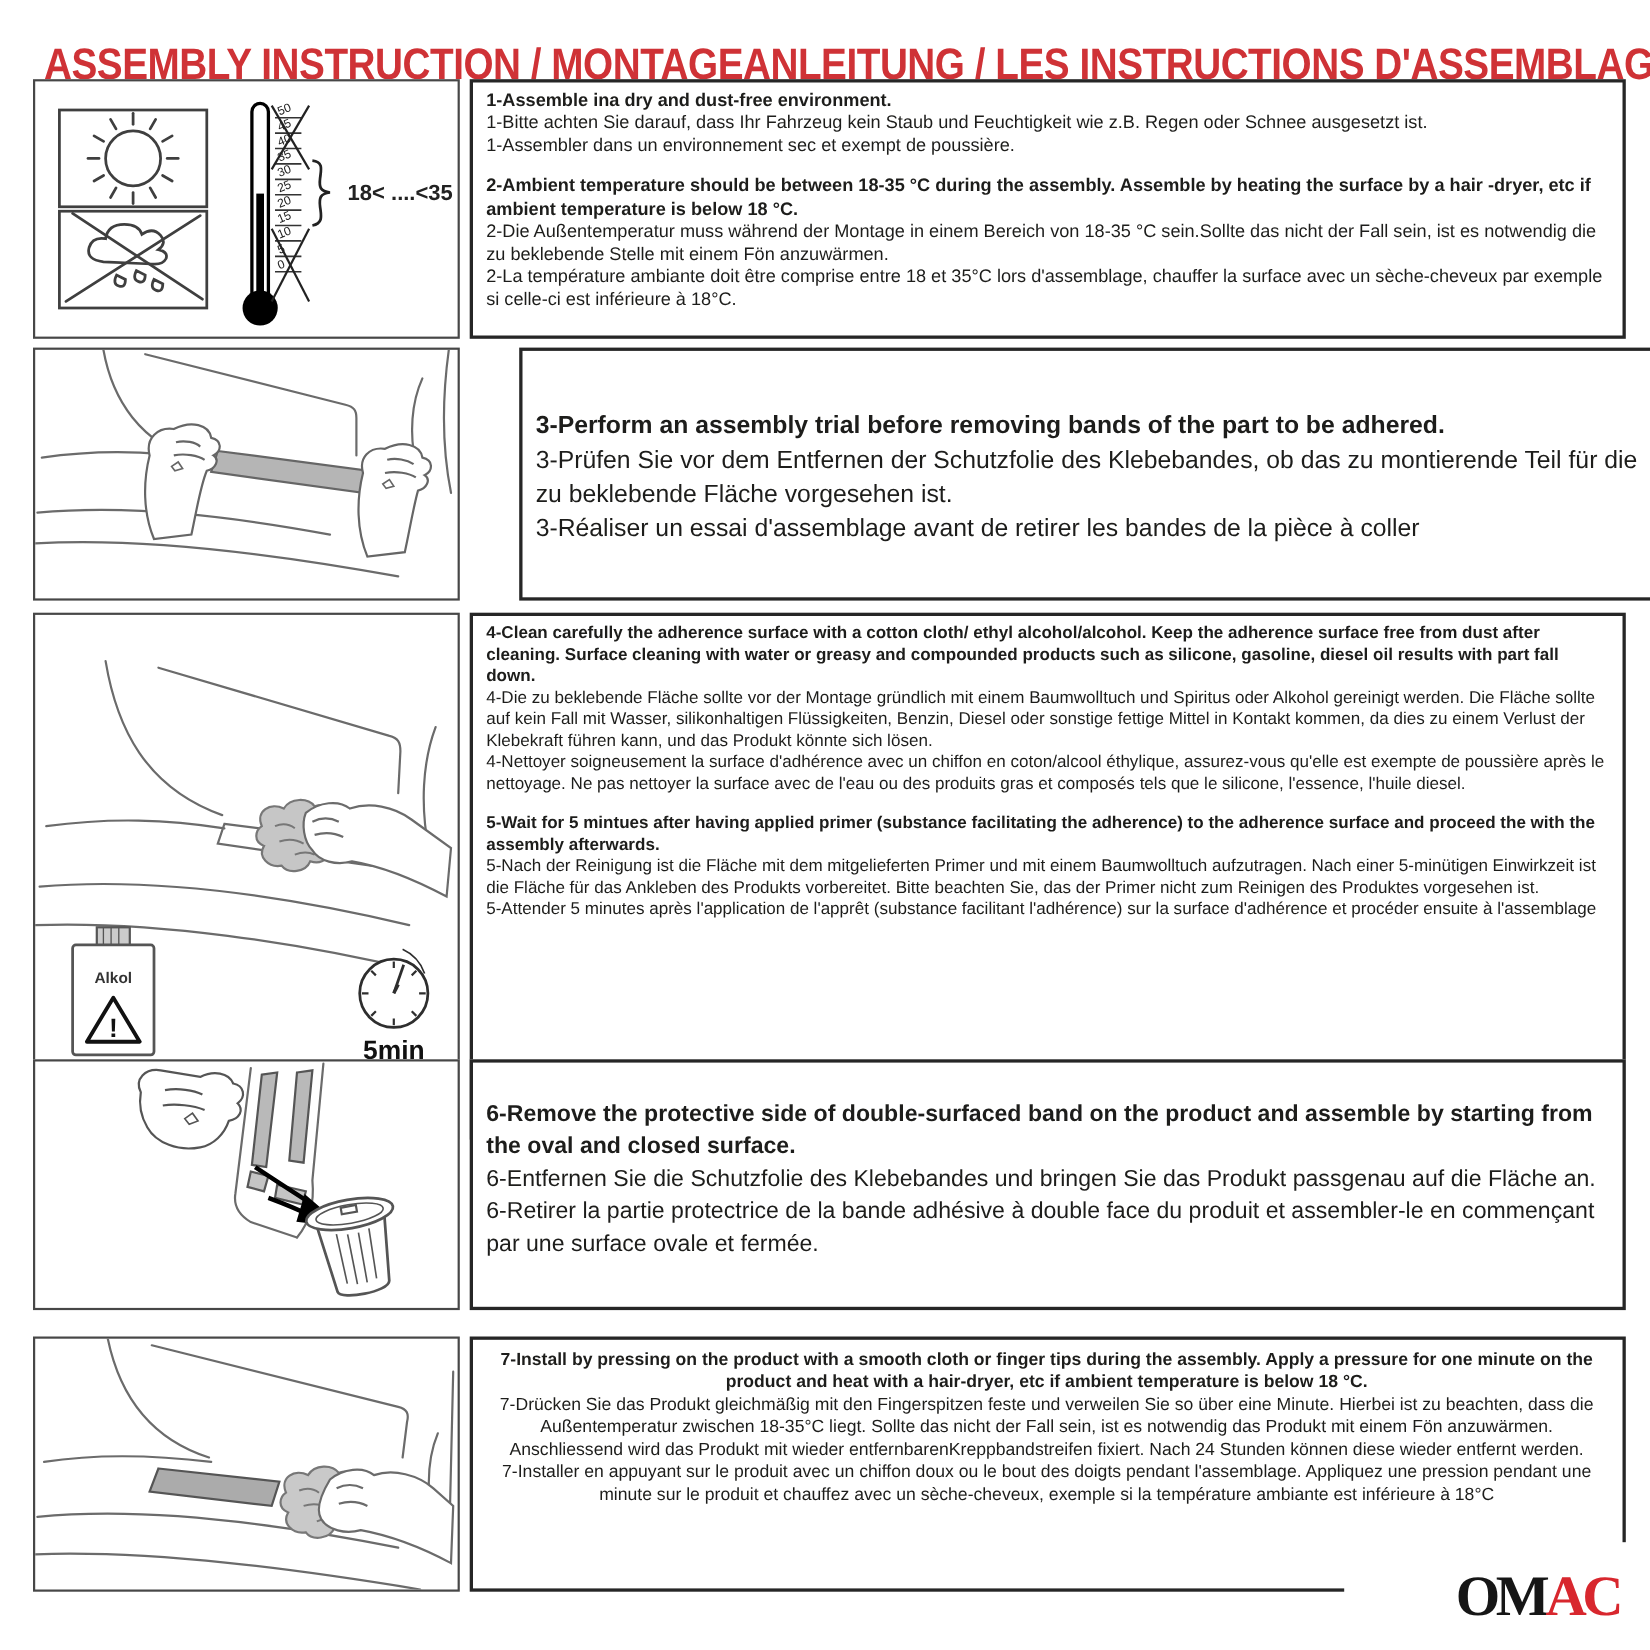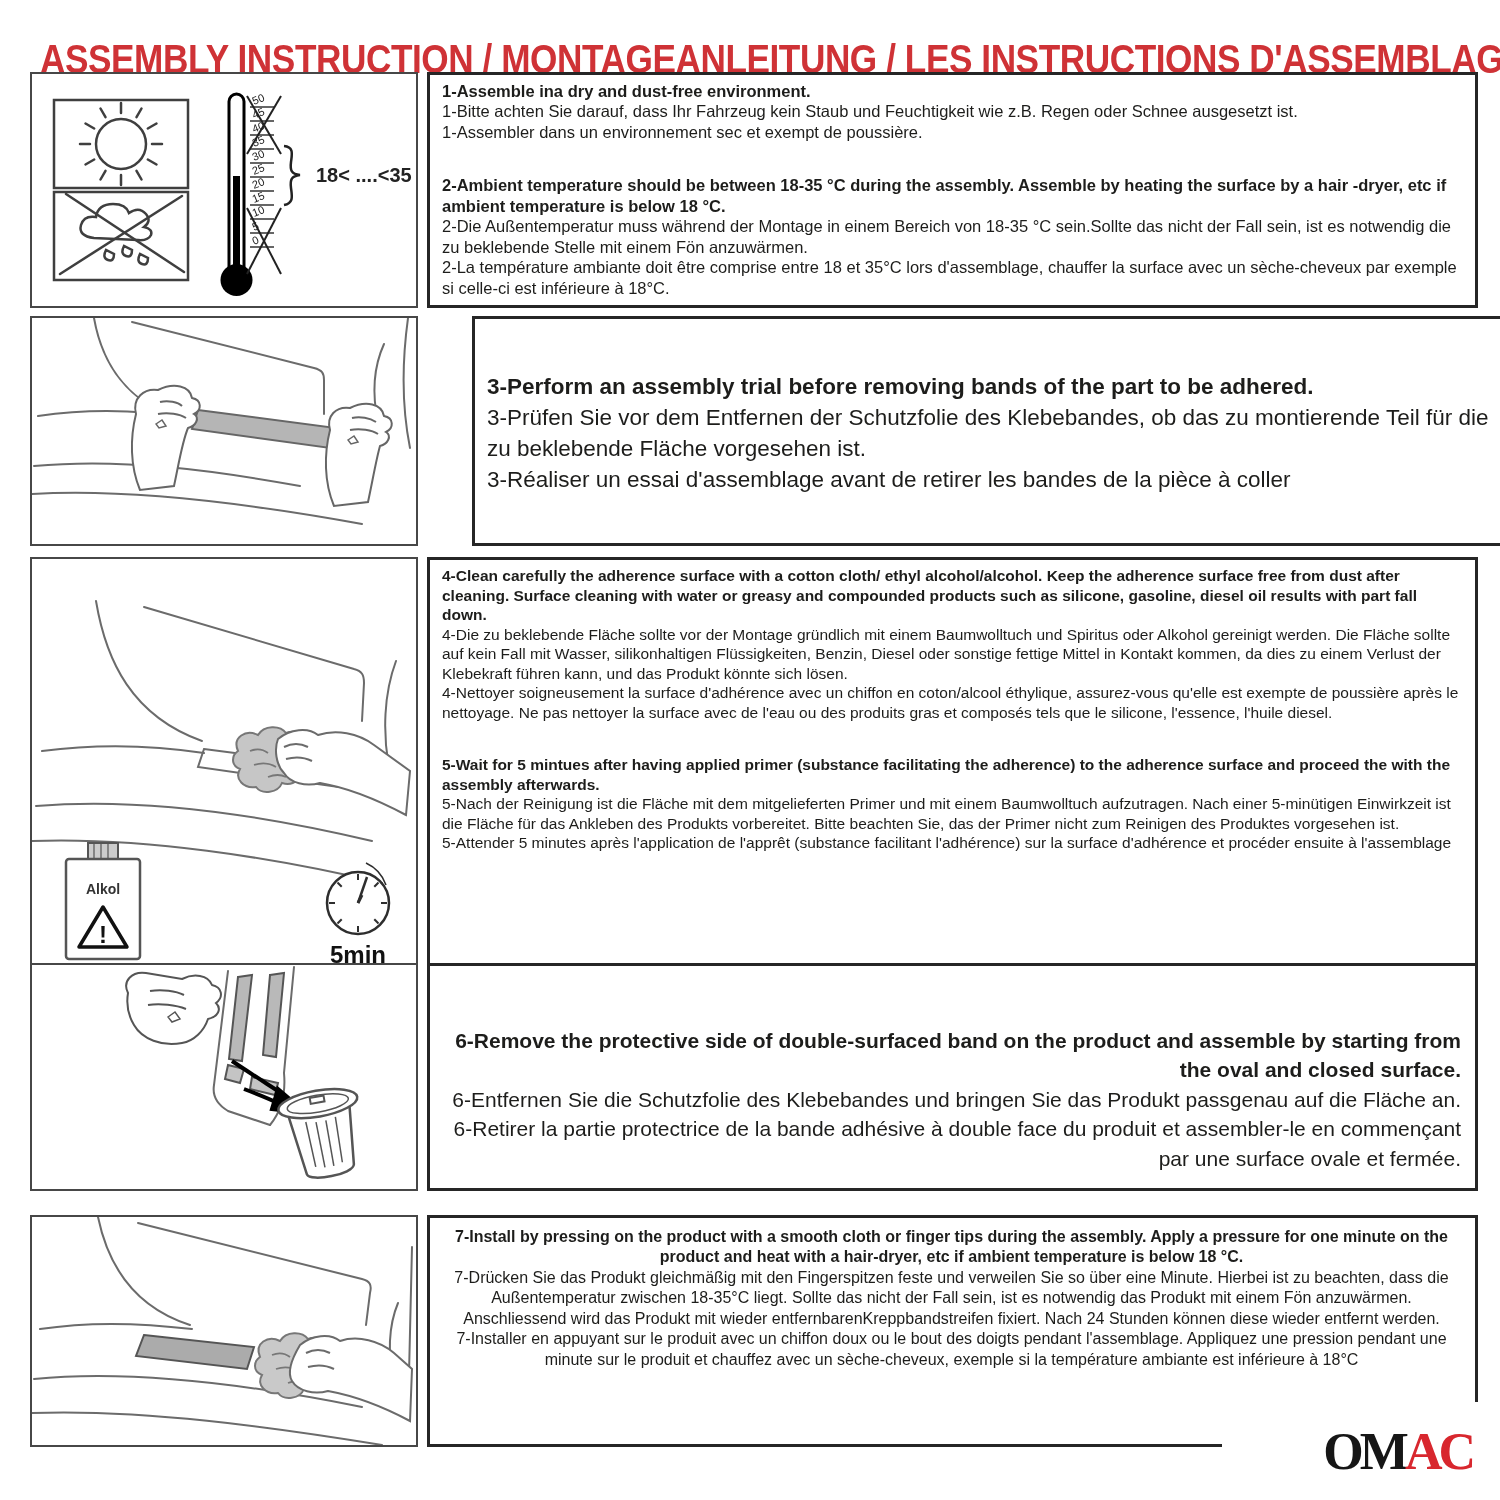--- a/index.html
+++ b/index.html
@@ -7,30 +7,30 @@
   #page{position:relative;width:1500px;height:1500px;background:#fff;overflow:hidden;}
   .title{position:absolute;left:40px;top:10px;font-size:40px;font-weight:bold;color:#cf3236;
          white-space:nowrap;letter-spacing:-0.5px;transform:scaleX(.88);transform-origin:0 0;}
   .row{position:absolute;left:0;width:1500px;}
   .illus{position:absolute;left:30px;width:388px;border:2px solid #474747;background:#fff;box-sizing:border-box;}
   .illus svg{display:block;width:100%;height:100%;}
   .tbox{position:absolute;left:427px;width:1051px;border:3px solid #262626;background:#fff;
         box-sizing:border-box;padding:6px 14px 4px 12px;}
   p{margin:0;}
   .b{font-weight:bold;}
-  .pgap{margin-top:33px;}
+  .pgap{margin-top:17px;}
   .s1 p{font-size:16.5px;line-height:1.24;}
   .s2 p{font-size:22.5px;line-height:1.38;}
   .s3 p{font-size:15.5px;line-height:1.26;}
   .s4 p{font-size:21px;line-height:1.4;}
   .s5 p{font-size:16px;line-height:1.28;}
   .r1{top:72px;height:236px;}  .r1 .illus,.r1 .tbox{height:236px;}
   .r2{top:316px;height:230px;} .r2 .illus,.r2 .tbox{height:230px;} .r2 .tbox{padding-top:52px;margin-left:45px;}
   .r3{top:557px;height:395px;} .r3 .illus,.r3 .tbox{height:479px;}
-  .r4{top:963px;height:228px;} .r4 .illus,.r4 .tbox{height:228px;} .r4 .tbox{padding-top:60px;text-align:right;}
+  .r4{top:963px;height:228px;} .r4 .illus,.r4 .tbox{height:228px;} .r4 .tbox{padding-top:32px;}
   .r5{top:1215px;height:232px;text-align:center;}.r5 .illus,.r5 .tbox{height:232px;} .r5 .tbox{padding-top:9px;}
   .logo-back{position:absolute;left:1222px;top:1402px;width:258px;height:98px;background:#fff;}
   .logo{position:absolute;right:28px;bottom:22px;font-family:Liberation Serif, serif;
         font-weight:bold;font-size:52px;letter-spacing:-4px;line-height:1;white-space:nowrap;}
   .logo .lb{color:#161616;}
   .logo .lr{color:#d8272e;}
   .lineart{stroke:#6b6b6b;stroke-width:2;fill:none;stroke-linecap:round;}
   .dark{stroke:#3f3f3f;stroke-width:2.5;fill:none;stroke-linecap:round;}
   svg text{font-family:"Liberation Sans",sans-serif;}
 </style>

